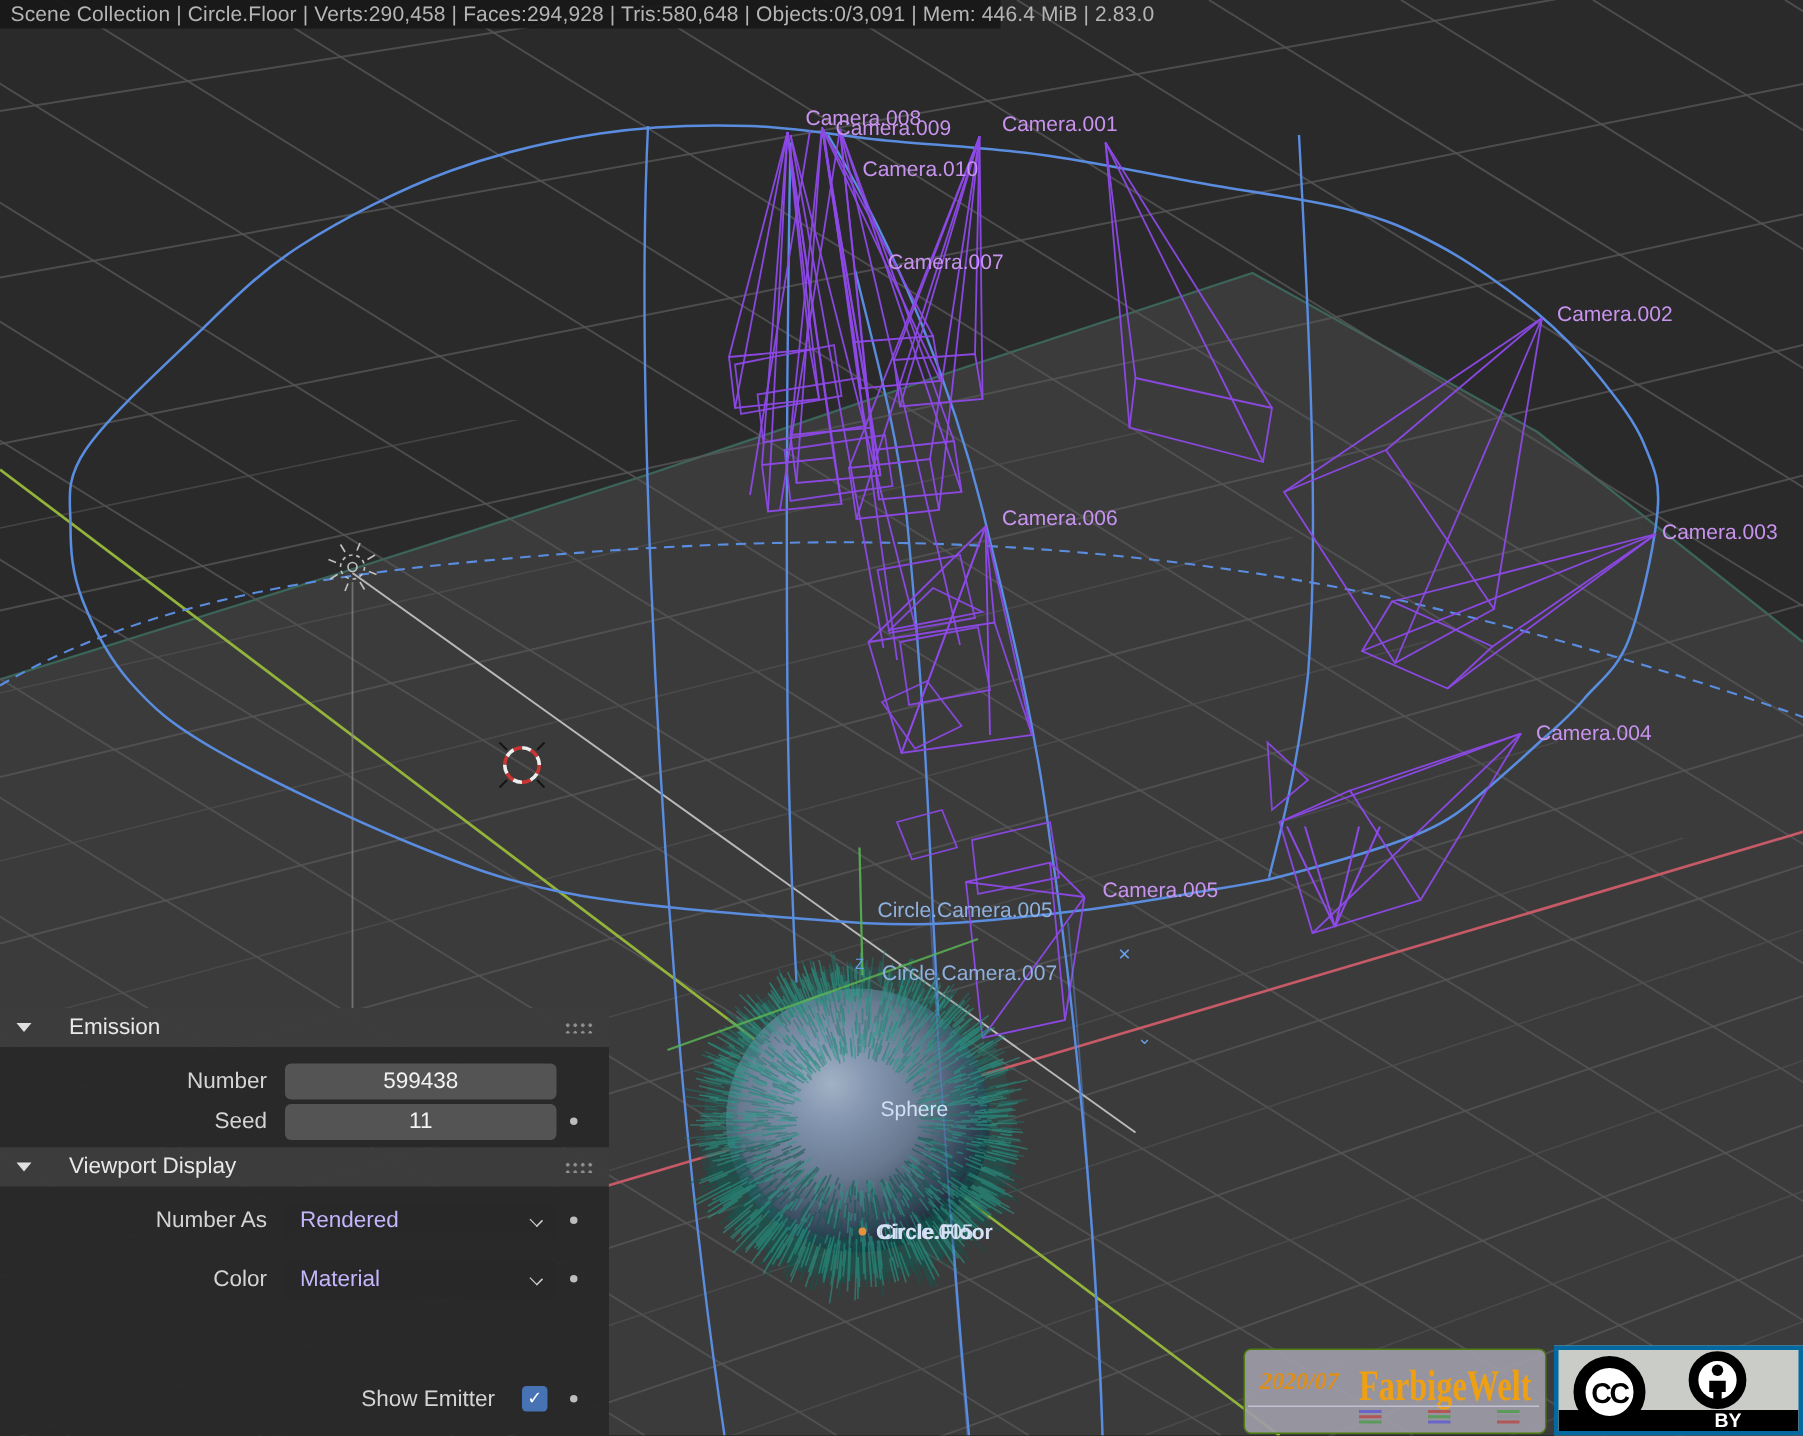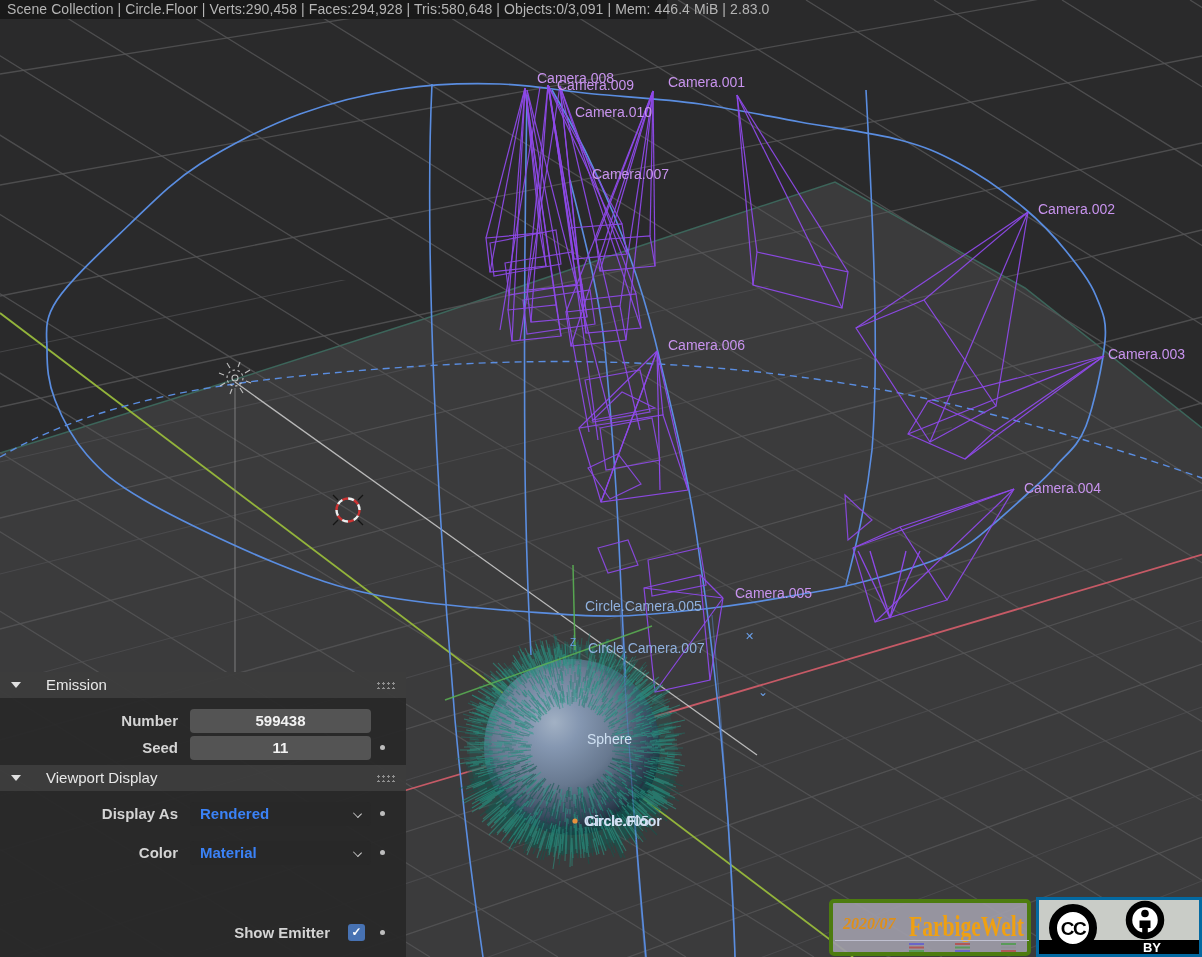--- a/index.html
+++ b/index.html
@@ -1,34 +1,34 @@
 <!DOCTYPE html>
 <html><head><meta charset="utf-8"><style>
 * { margin:0; padding:0; box-sizing:border-box; }
 body { width:1202px; height:957px; overflow:hidden; background:#2a2a2b;
        font-family:"Liberation Sans", sans-serif; position:relative; }
 #scene { position:absolute; left:0; top:0; }
 #topbar { position:absolute; left:0; top:0; width:667px; height:19px; background:rgba(24,24,24,0.92);
   color:#b5b5b5; font-size:14px; letter-spacing:0.09px; line-height:19px; padding-left:7px; white-space:nowrap; }
 #panel { position:absolute; left:0; top:672px; width:406px; height:285px; font-size:15px; color:#dddddd; }
 .phead { background:rgba(60,60,60,0.95); height:26px; line-height:26px; position:relative; padding-left:46px; color:#e8e8e8; }
-.pbody { background:rgba(40,40,40,0.93); position:relative;font-weight:bold; }
+.pbody { background:rgba(40,40,40,0.93); position:relative; }
 .tri { position:absolute; left:11px; top:10px; width:0; height:0; border-left:5px solid transparent; border-right:5px solid transparent; border-top:6px solid #e0e0e0; }
 .dots { position:absolute; right:10px; top:9px; width:20px; height:8px;
   background-image:radial-gradient(#909090 1.1px, transparent 1.2px); background-size:5px 5px; }
 .row { position:absolute; height:24px; line-height:24px; }
 .lab { position:absolute; right:228px; text-align:right; color:#d4d4d4; }
 .field { position:absolute; left:190px; width:181px; height:24px; border-radius:4px; background:#545454;
   text-align:center; color:#f2f2f2; line-height:24px; }
 .drop { position:absolute; left:190px; width:181px; height:24px; border-radius:4px; background:#282828;
-  color:#3b82f6; line-height:24px; padding-left:10px; }
+  color:#c4b5fd; line-height:24px; padding-left:10px; }
 .chev { position:absolute; right:10px; top:8px; width:7px; height:7px; border-right:1.6px solid #cfcfcf; border-bottom:1.6px solid #cfcfcf; transform:rotate(45deg) scale(1,0.82); }
 .dot { position:absolute; left:380px; top:9px; width:5px; height:5px; border-radius:50%; background:#bdbdbd; }
 #wm { position:absolute; left:829px; top:899px; width:202px; height:57px; background:rgba(158,156,168,0.92);
-  border:4px solid #4d7c0f; border-radius:5px; }
+  border:1px solid #4d7c0f; border-radius:5px; }
 #cc { position:absolute; left:1036px; top:897px; width:166px; height:60px; background:#c9ccc7; border:3px solid #0369a1; }
 </style></head><body>
 <svg id="scene" width="1202" height="957" viewBox="0 0 1202 957">
     <rect width="1202" height="957" fill="#2a2a2b"></rect>
 <polygon points="0,453 230,381 430,317 640,246 835,182 1025,288 1202,428 1202,957 0,957" fill="#3b3b3c"></polygon>
 <polyline points="0.0,453.0 230.0,381.0 430.0,317.0 640.0,246.0 835.0,182.0 1025.0,288.0 1202.0,428.0" fill="none" stroke="#3e6e62" stroke-width="1.5" opacity="0.85"></polyline>
 <path d="M 0,-148 L 1202,-290 M 0,-37 L 1202,-204 M 0,74 L 1202,-117 M 0,185 L 1202,-30 M 0,296 L 1202,56 M 0,407 L 1202,143 M 0,518 L 1202,230 M 0,629 L 1202,317 M 0,740 L 1202,403 M 0,851 L 1202,490 M 0,962 L 1202,577 M 0,1073 L 1202,664 M 0,1184 L 1202,750 M 0,1295 L 1202,837 M 0,1406 L 1202,924 M 0,1517 L 1202,1011" stroke="#565658" stroke-width="1.3" fill="none" opacity="0.8"></path>
 <path d="M -1498,0 L 46,957 M -1370,0 L 174,957 M -1242,0 L 302,957 M -1114,0 L 430,957 M -986,0 L 558,957 M -858,0 L 686,957 M -730,0 L 814,957 M -602,0 L 942,957 M -474,0 L 1070,957 M -346,0 L 1198,957 M -218,0 L 1326,957 M -90,0 L 1454,957 M 38,0 L 1582,957 M 166,0 L 1710,957 M 294,0 L 1838,957 M 422,0 L 1966,957 M 550,0 L 2094,957 M 678,0 L 2222,957 M 806,0 L 2350,957 M 934,0 L 2478,957 M 1062,0 L 2606,957 M 1190,0 L 2734,957" stroke="#565658" stroke-width="1.3" fill="none" opacity="0.8"></path>
 <clipPath id="subclip">
       <polygon points="0,280 760,280 1202,620 1202,957 0,957"></polygon>
@@ -200,21 +200,21 @@
       </div>
     <div class="row" style="top:38px;width:100%;">
         <span class="lab">Seed</span>
         <span class="field">11</span>
         <span class="dot"></span>
       </div>
   </div>
   <div class="phead"><span class="tri"></span>Viewport Display<span class="dots"></span></div>
   <div class="pbody" style="height:166px;">
     <div class="row" style="top:11px;width:100%;">
-        <span class="lab">Display As</span>
+        <span class="lab">Number As</span>
         <span class="drop">Rendered<span class="chev"></span></span>
         <span class="dot"></span>
       </div>
     <div class="row" style="top:50px;width:100%;">
         <span class="lab">Color</span>
         <span class="drop">Material<span class="chev"></span></span>
         <span class="dot"></span>
       </div>
     <div class="row" style="top:130px;width:100%;">
         <span class="lab" style="right:76px;">Show Emitter</span>

